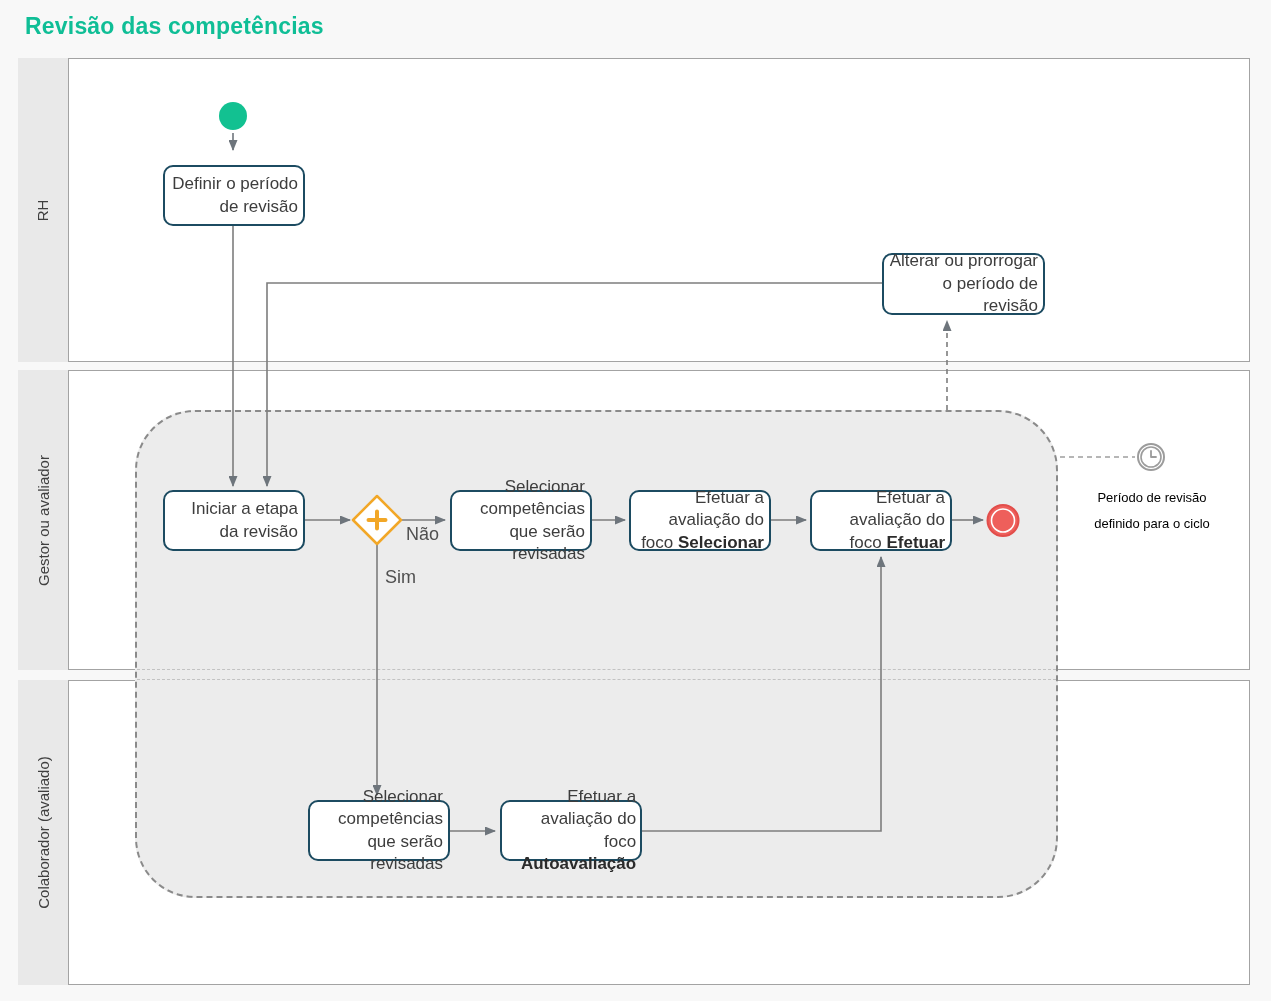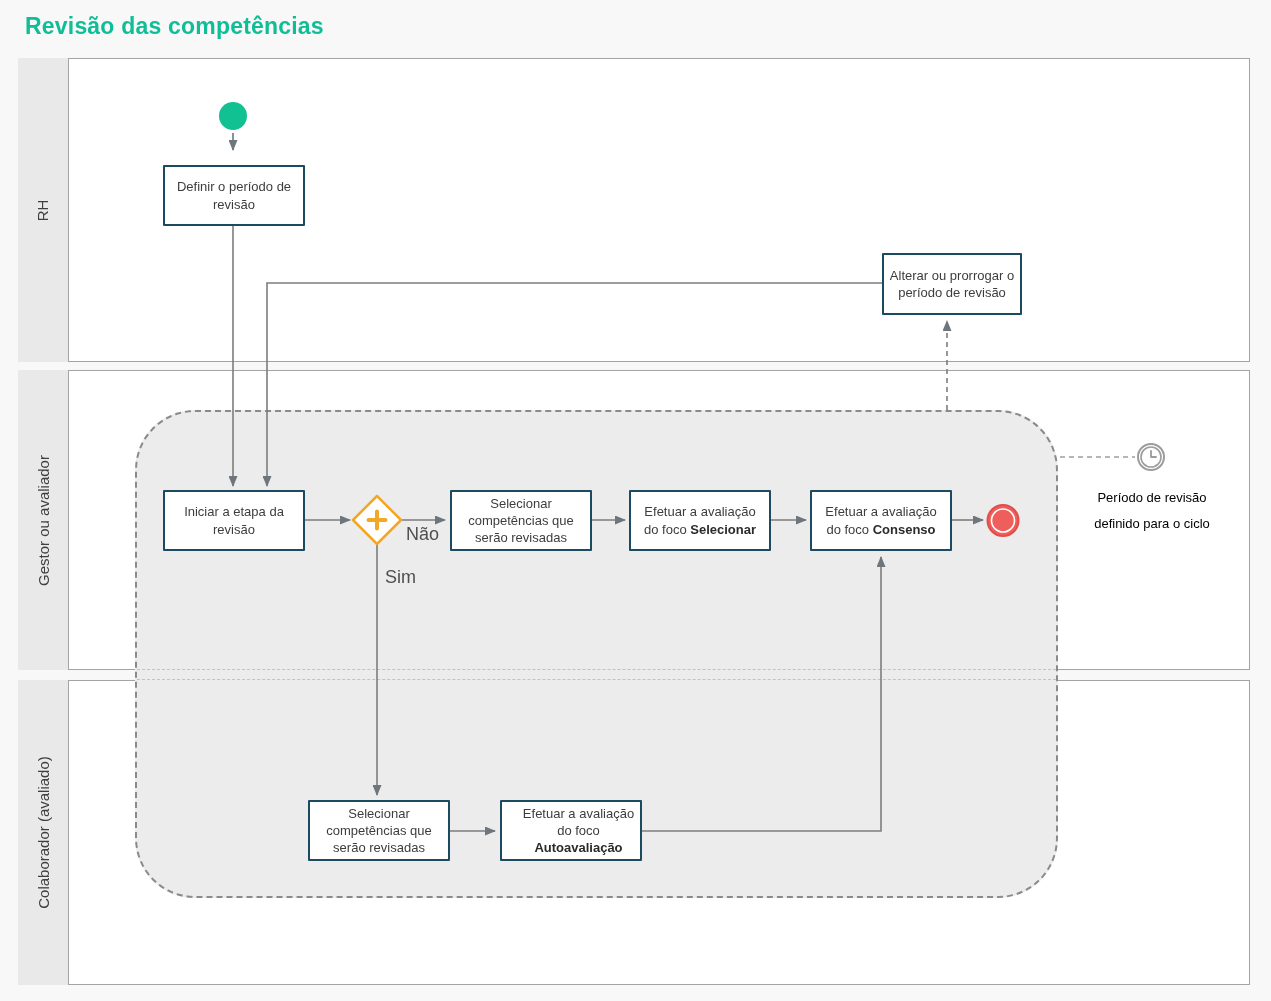--- a/index.html
+++ b/index.html
@@ -9,23 +9,23 @@
   .lane-header{position:absolute;left:18px;width:50px;background:#e9e9e9;display:flex;align-items:center;justify-content:center;}
   .lane-header span{transform:rotate(-90deg);white-space:nowrap;font-size:15px;color:#3f3f3f;}
   .lane-body{position:absolute;left:68px;width:1182px;background:#ffffff;border:1px solid #a3a3a3;box-sizing:border-box;}
   
   .group{position:absolute;left:135px;top:410px;width:923px;height:488px;background:#ececec;
          border:2px dashed #8a8a8a;border-radius:60px;box-sizing:border-box;}
   .lane-divider{position:absolute;left:137px;width:919px;height:0;border-top:1px dashed #c2c2c2;}
   
   svg.overlay{position:absolute;left:0;top:0;z-index:3;}
   
-  .task{position:absolute;width:142px;height:61px;background:#fff;border:2px solid #1c4b61;border-radius:1px;
-        box-sizing:border-box;display:flex;align-items:center;justify-content:center;text-align:center;
-        font-size:13px;line-height:1.32;color:#3d3d3d;padding:3px 5px;z-index:4;}
+  .task{position:absolute;width:142px;height:61px;background:#fff;border:2px solid #1c4b61;border-radius:10px;
+        box-sizing:border-box;display:flex;align-items:center;justify-content:center;text-align:right;
+        font-size:17px;line-height:1.32;color:#3d3d3d;padding:3px 5px;z-index:4;}
   .task b{font-weight:700;color:#2b2b2b;}
   .flow-label{position:absolute;font-size:18px;color:#4f4f4f;z-index:4;}
   .gw-label{position:absolute;left:295px;top:460px;width:166px;text-align:center;font-size:13px;
             color:#555;line-height:1.6;z-index:4;}
   .gw-label b{color:#333;}
   .timer-caption{position:absolute;left:1081px;top:485px;width:142px;text-align:center;font-size:13px;
                  color:#000000;line-height:2;z-index:4;}
 </style>
 </head>
 <body>
@@ -84,38 +84,38 @@
 
     <circle cx="1151" cy="457" r="13" fill="#ffffff" stroke="#9c9c9c" stroke-width="2"></circle>
     <circle cx="1151" cy="457" r="10" fill="none" stroke="#9c9c9c" stroke-width="1.6"></circle>
     <path d="M1151,457 V450.8 M1151,457 H1156" stroke="#9c9c9c" stroke-width="1.8" stroke-linecap="round" fill="none"></path>
   </svg>
 
   <div class="task" style="left:163px;top:165px;">
     <span>Definir o período de revisão</span>
   </div>
 
-  <div class="task" style="left:882px;top:253px;width:140px;height:62px;">
+  <div class="task" style="left:882px;top:253px;width:163px;height:62px;">
     <span>Alterar ou prorrogar o período de revisão</span>
   </div>
 
   <div class="task" style="left:163px;top:490px;">
     <span>Iniciar a etapa da revisão</span>
   </div>
 
   <div class="task" style="left:450px;top:490px;">
     <span>Selecionar competências que serão revisadas</span>
   </div>
 
   <div class="task" style="left:629px;top:490px;">
     <span><span>Efetuar a avaliação do foco </span><b>Selecionar</b></span>
   </div>
 
   <div class="task" style="left:810px;top:490px;">
-    <span><span>Efetuar a avaliação do foco </span><b>Consenso</b></span>
+    <span><span>Efetuar a avaliação do foco </span><b>Efetuar</b></span>
   </div>
 
   <div class="task" style="left:308px;top:800px;">
     <span>Selecionar competências que serão revisadas</span>
   </div>
 
   <div class="task" style="left:500px;top:800px;padding-left:20px;">
     <span><span>Efetuar a avaliação do foco </span><b>Autoavaliação</b></span>
   </div>
 

